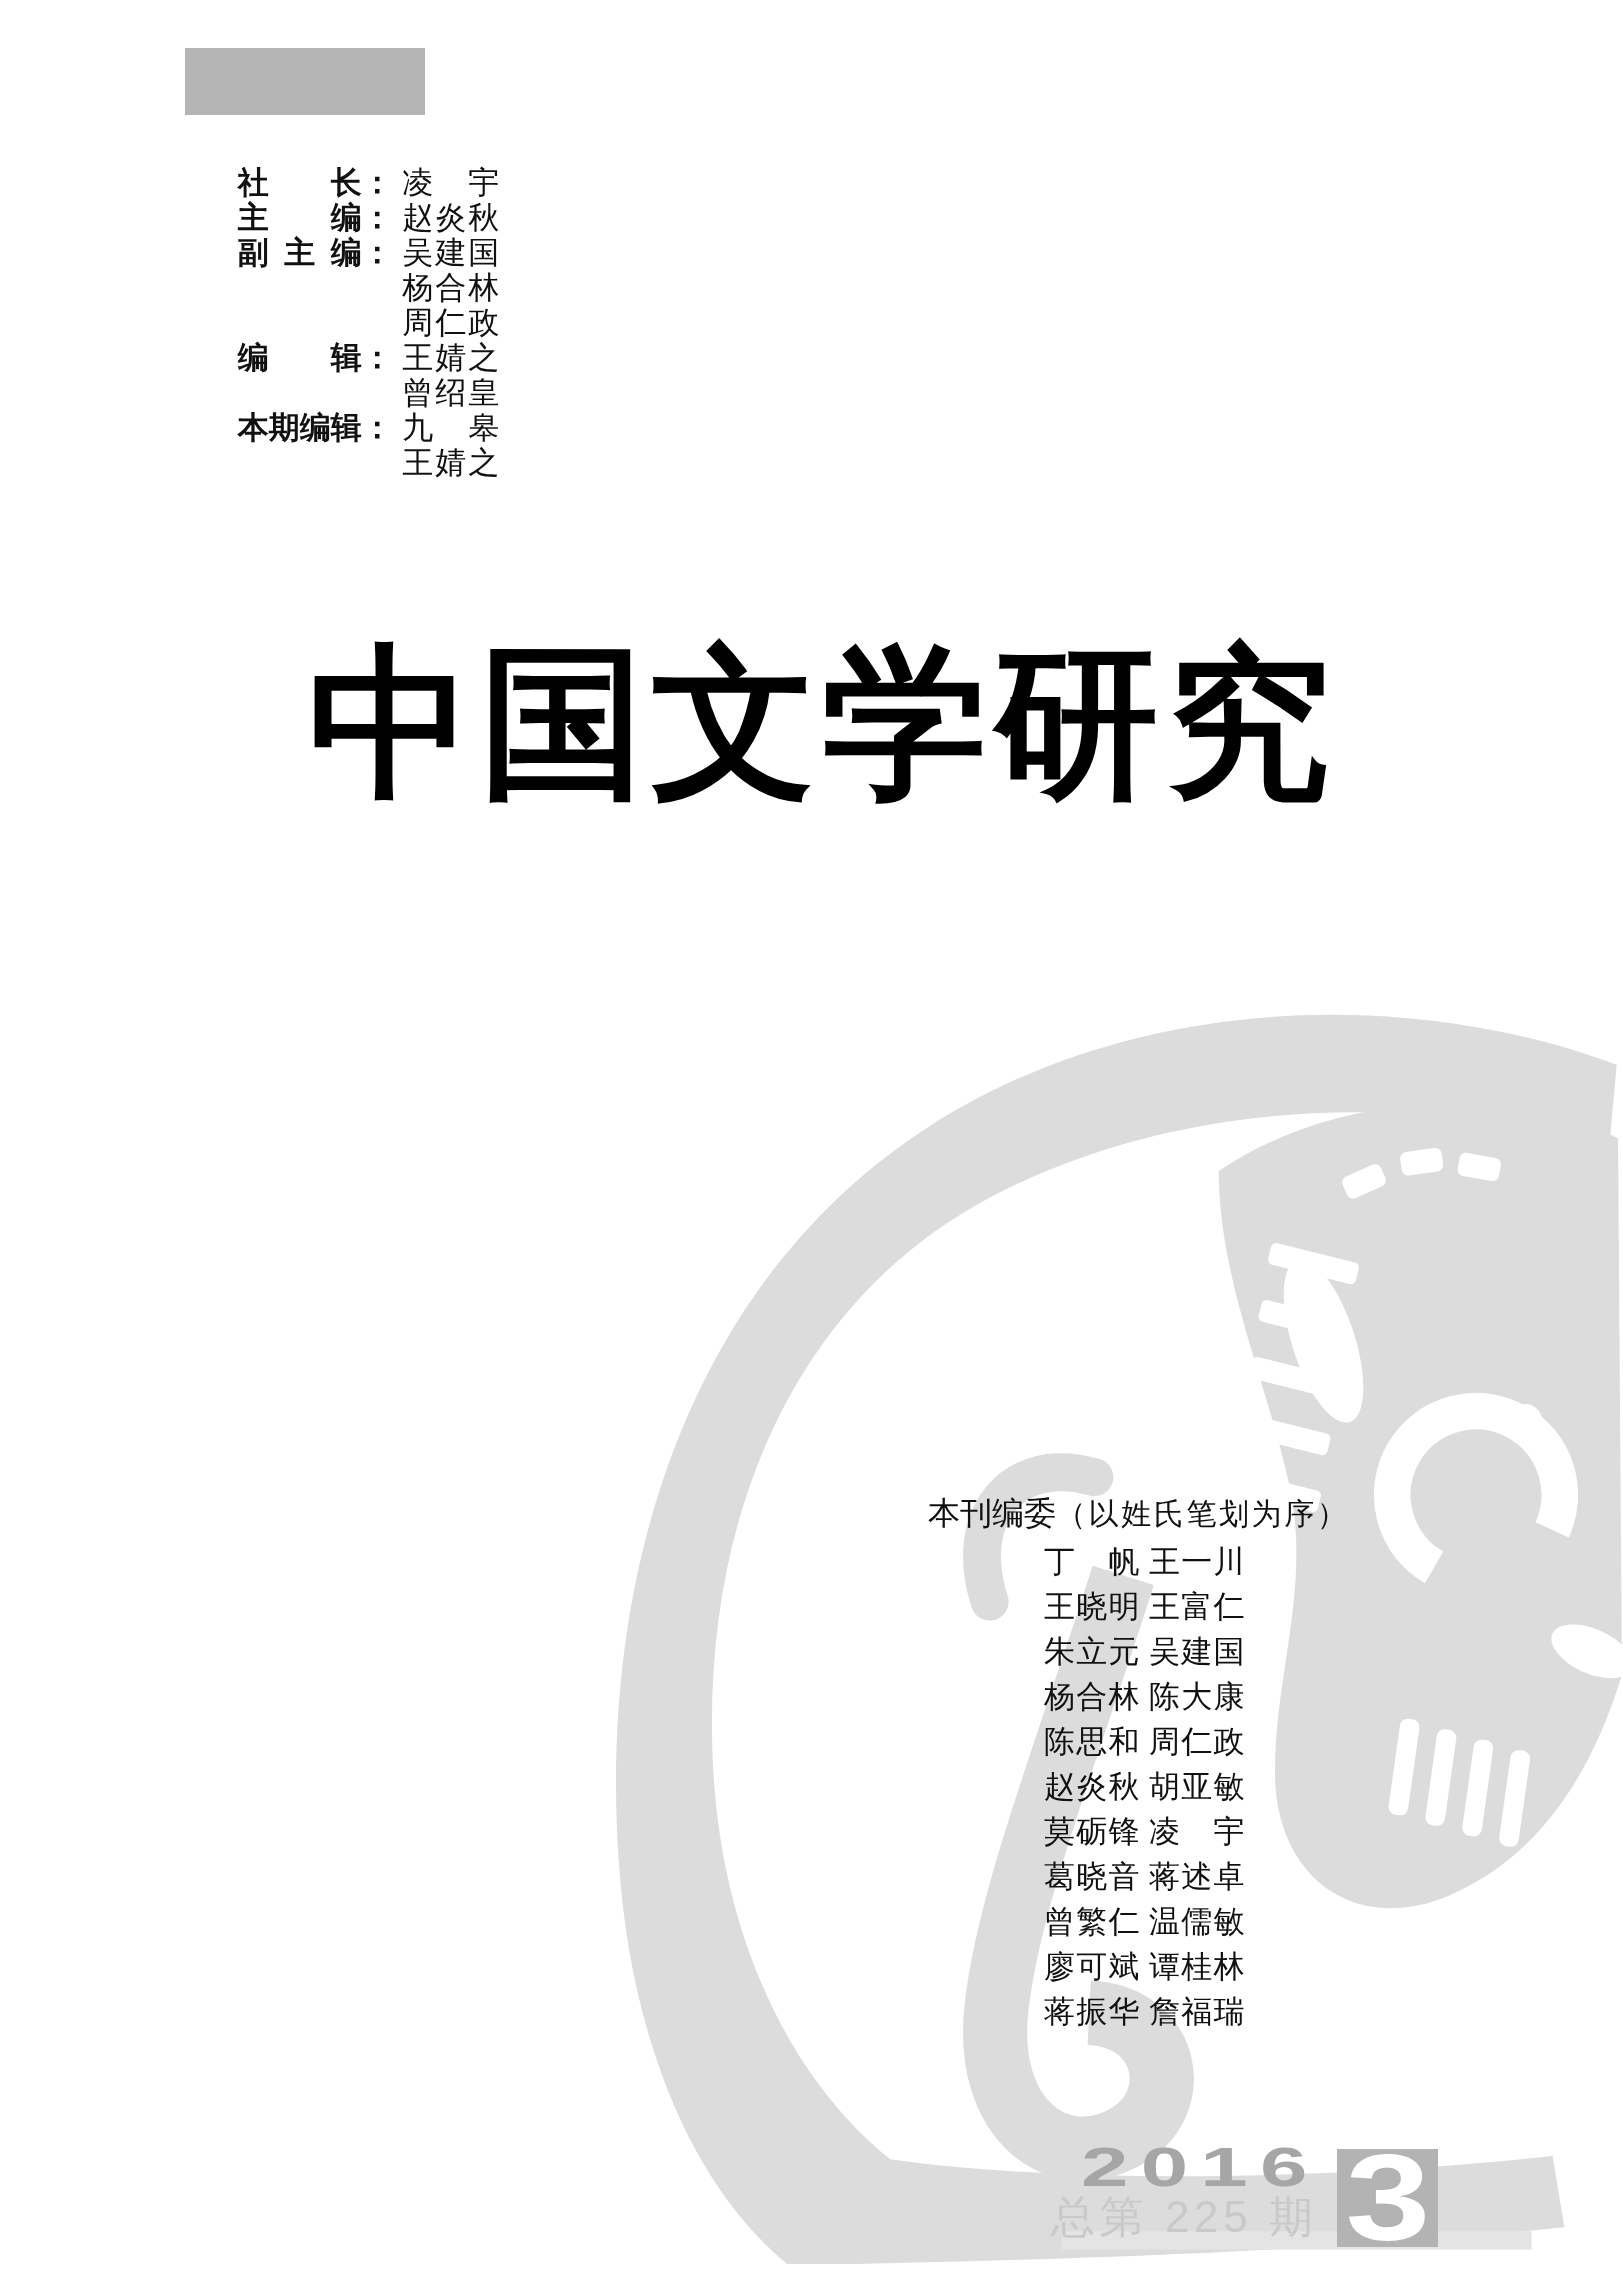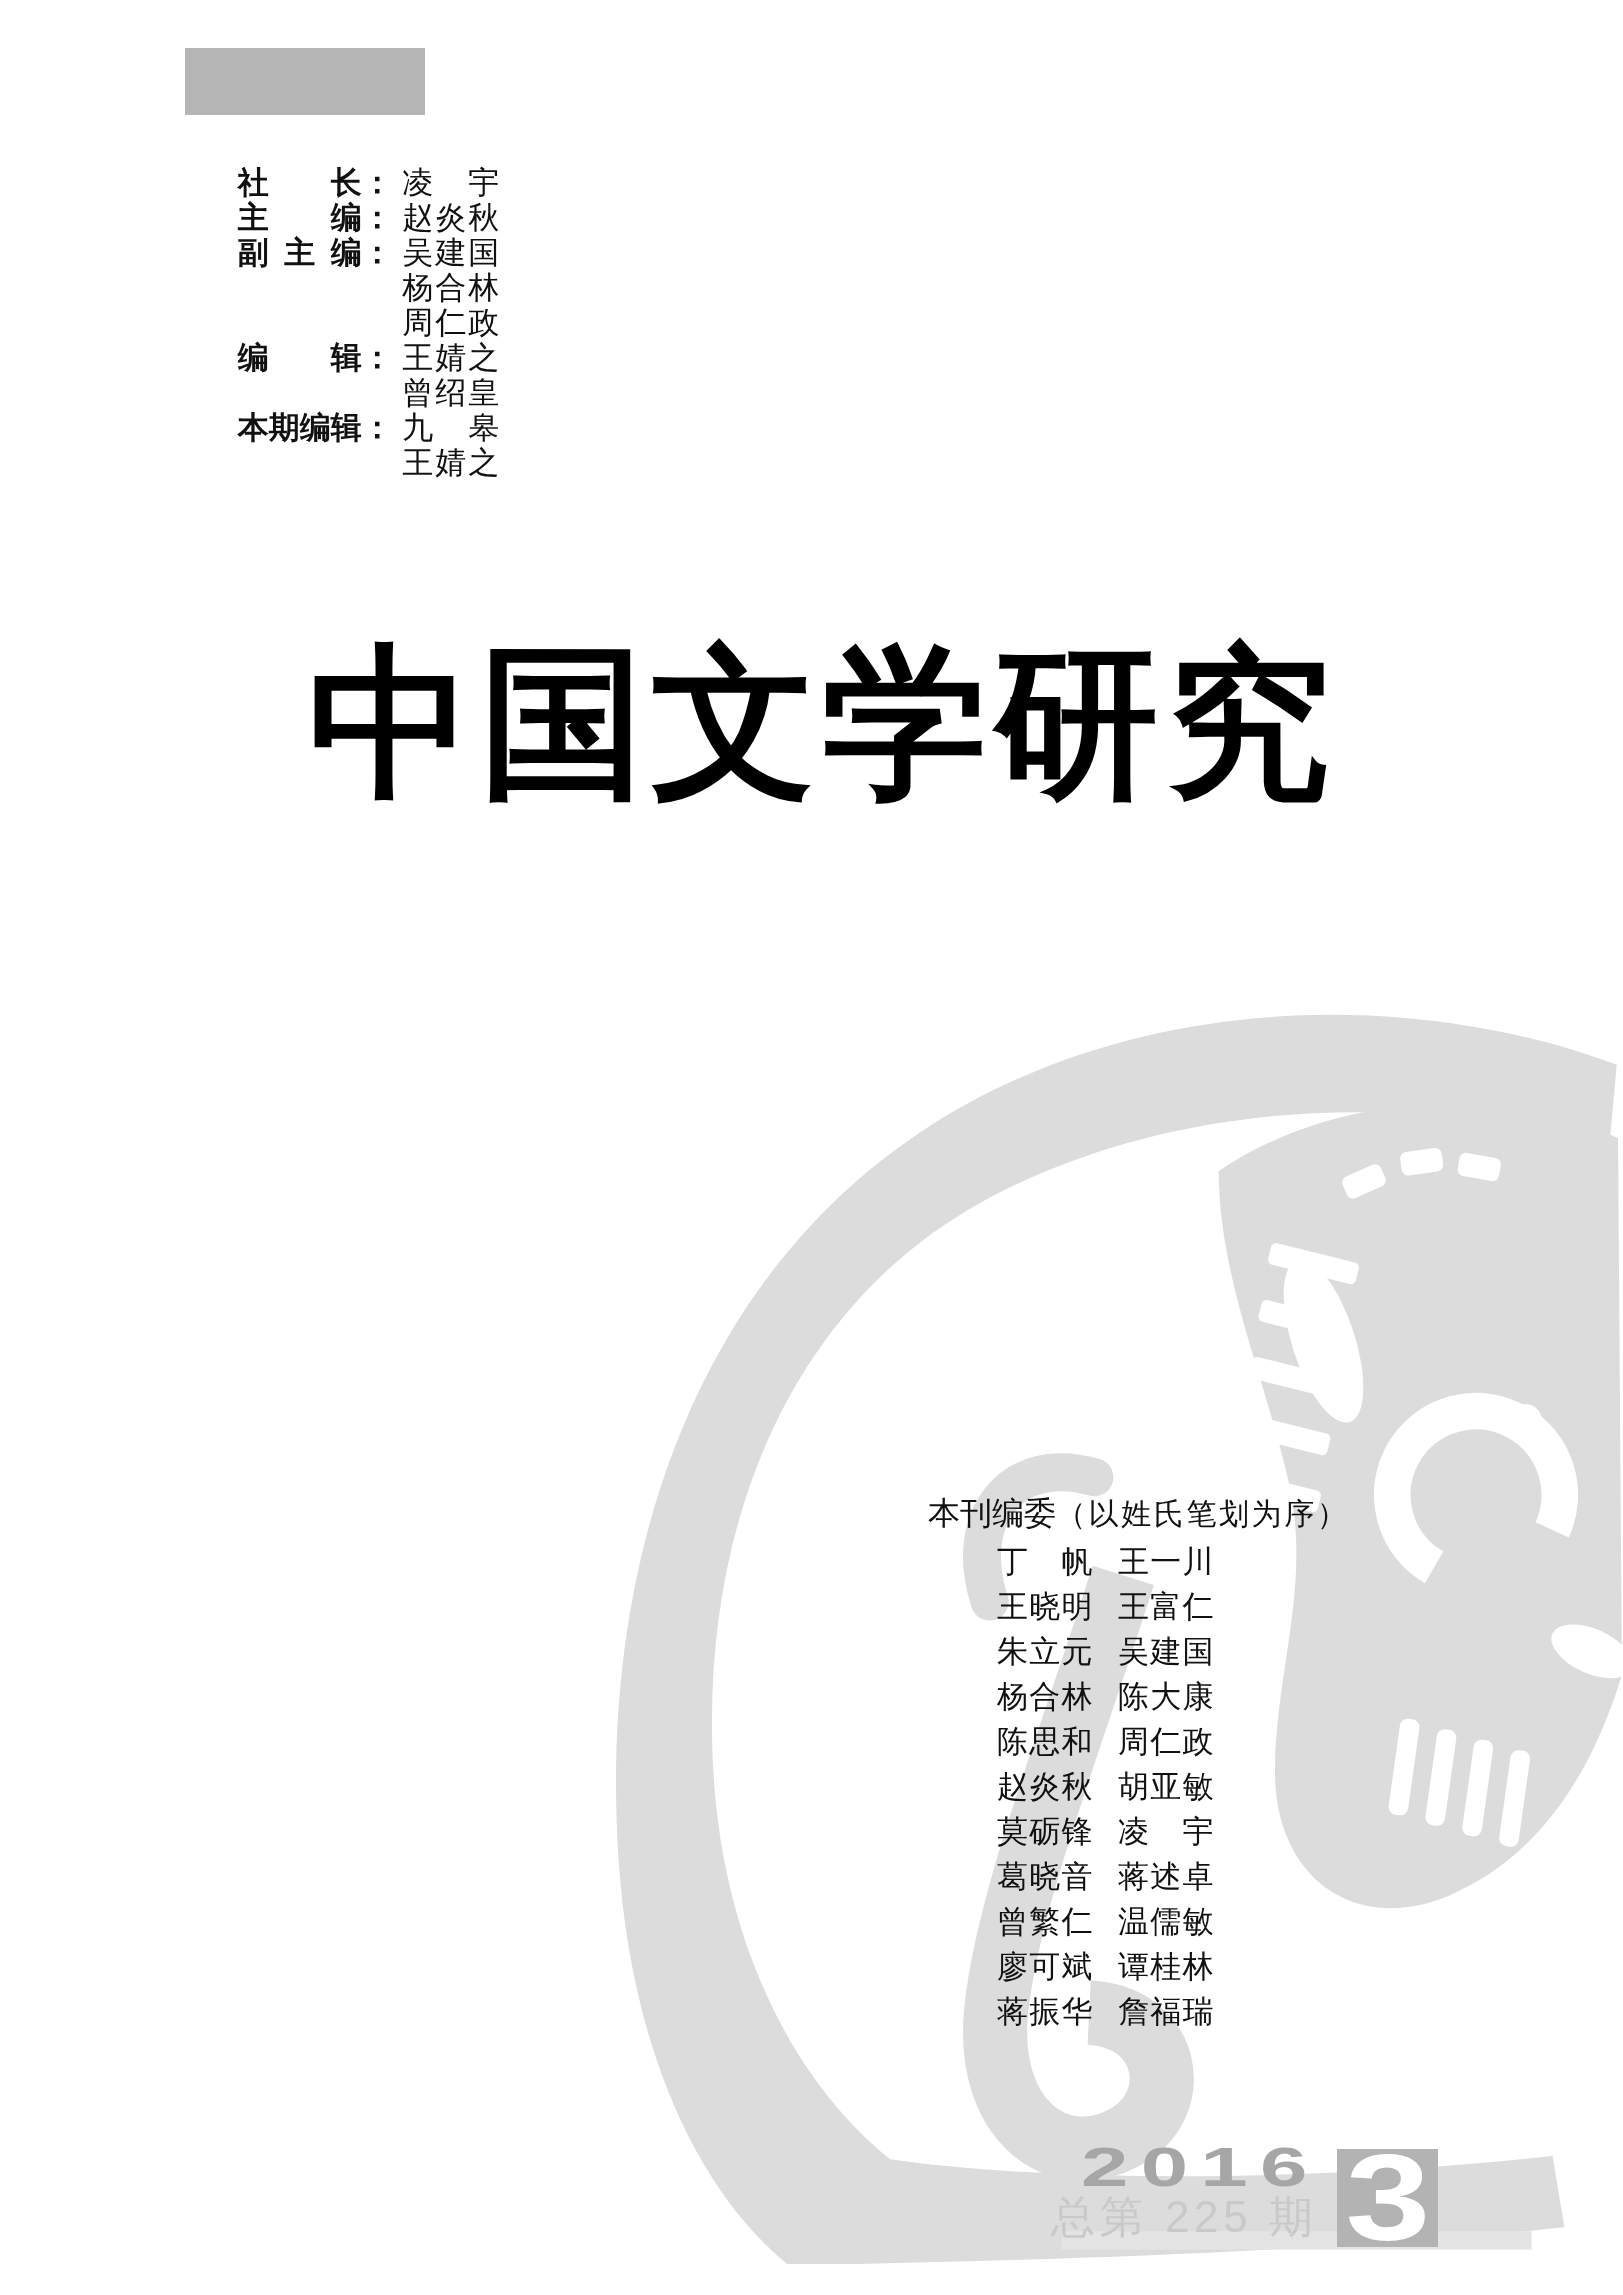--- a/index.html
+++ b/index.html
@@ -85,22 +85,22 @@
     letter-spacing: 2.6px;
   }
   .board-rows { margin-top: 7.2px; }
   .b-row {
     display: flex;
     height: 45px;
     font-size: 31px;
     font-family: "Liberation Serif", serif;
     align-items: center;
   }
-  .b-c1 { margin-left: 69px; width: 94px; white-space: pre; letter-spacing: 1.3px; }
-  .b-c2 { margin-left: 27px; white-space: pre; letter-spacing: 1.3px; }
+  .b-c1 { margin-left: 116px; width: 94px; white-space: pre; letter-spacing: 1.3px; }
+  .b-c2 { margin-left: 11px; white-space: pre; letter-spacing: 1.3px; }
 
   
   .issue-year {
     position: absolute;
     left: 1081px; top: 2140px;
     font-size: 55px;
     line-height: 55px;
     font-weight: bold;
     letter-spacing: 7.9px;
     color: #a6a6a6;

